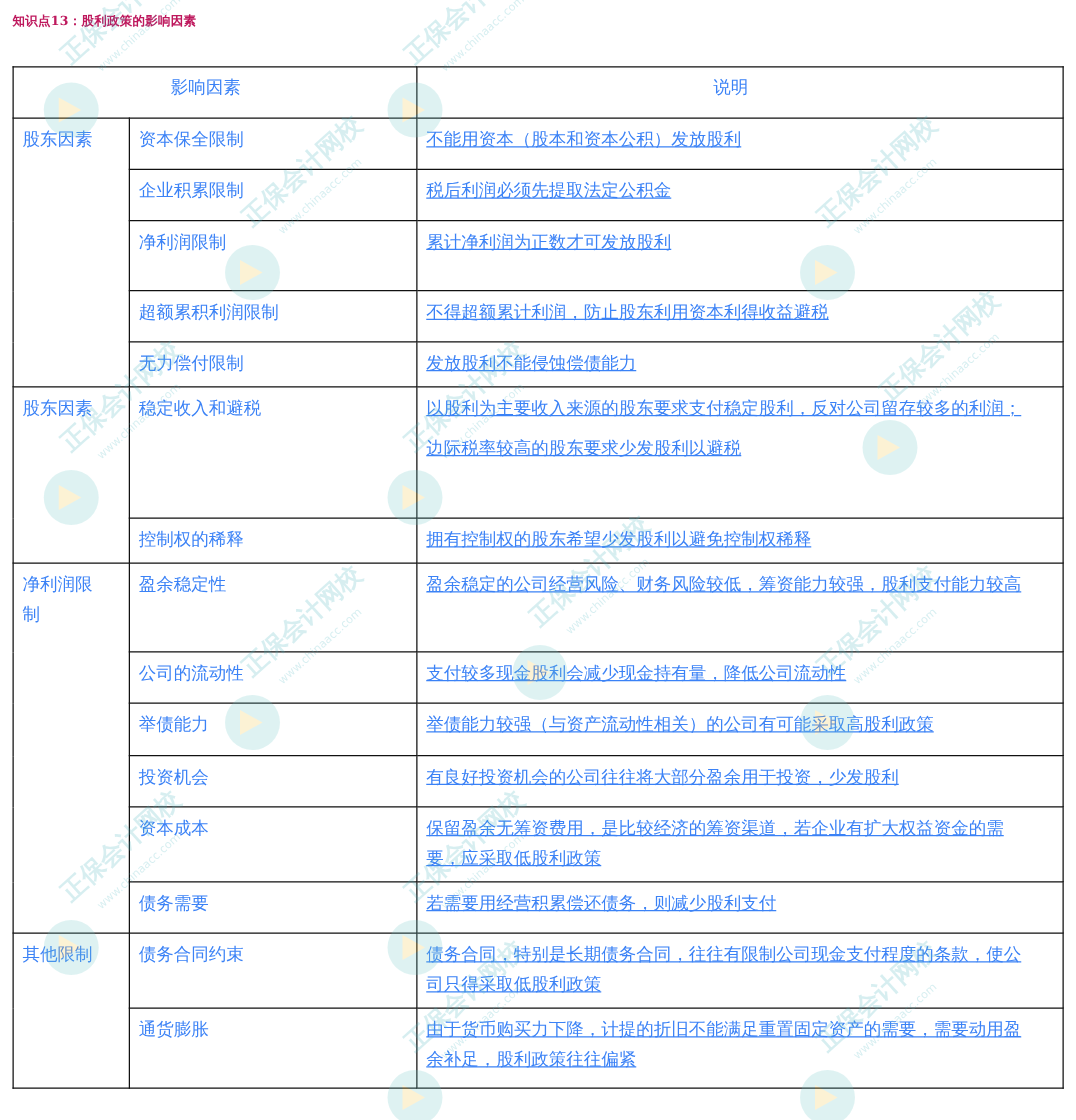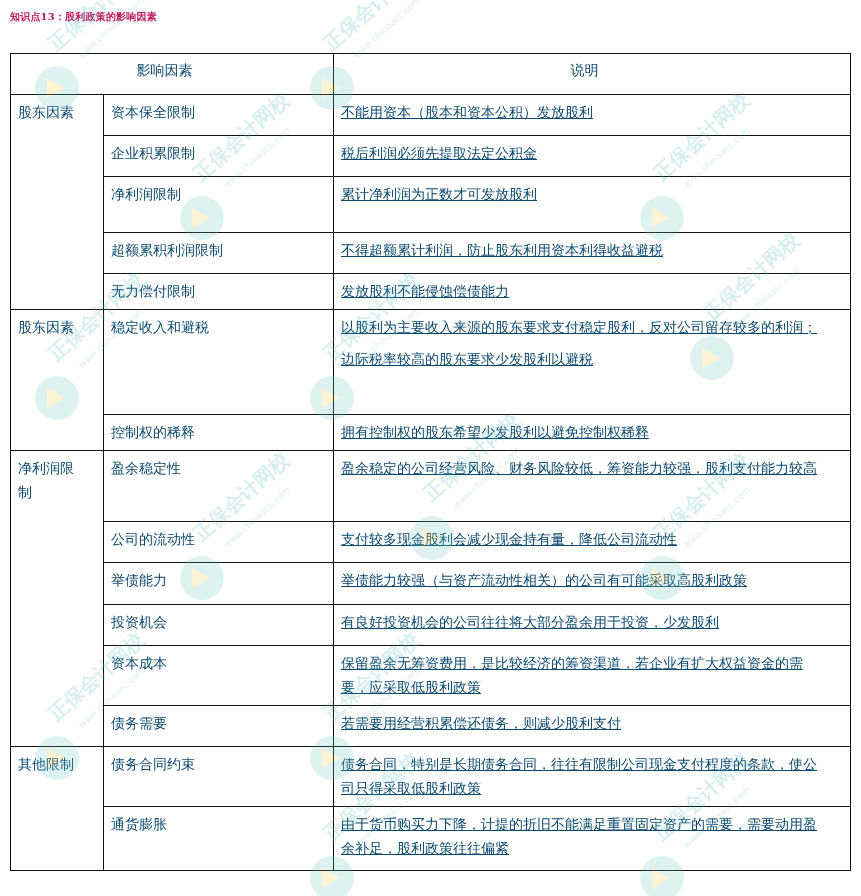--- a/index.html
+++ b/index.html
@@ -19,21 +19,21 @@
     width: 840px;
     border-collapse: collapse;
     table-layout: fixed;
     font-size: 14px; line-height: 24px;
   }
   table.kt td, table.kt th {
     border: 1.5px solid #111;
     vertical-align: top;
     padding: 5px 22px 6px 7px;
     font-weight: normal;
-    color: #0c4a6e;
+    color: #3b82f6;
   }
   table.kt th { text-align: center; vertical-align: top; padding-top: 4px; }
   .desc p { margin: 0; text-decoration: underline; }
   .desc p + p { margin-top: 8px; }
   .wm {
     position: absolute; pointer-events: none; opacity: 0.22;
   }
   .wm .circle {
     position: absolute; width: 44px; height: 44px; border-radius: 50%;
     background: #6fc8c8; left: 0; top: 36px;

